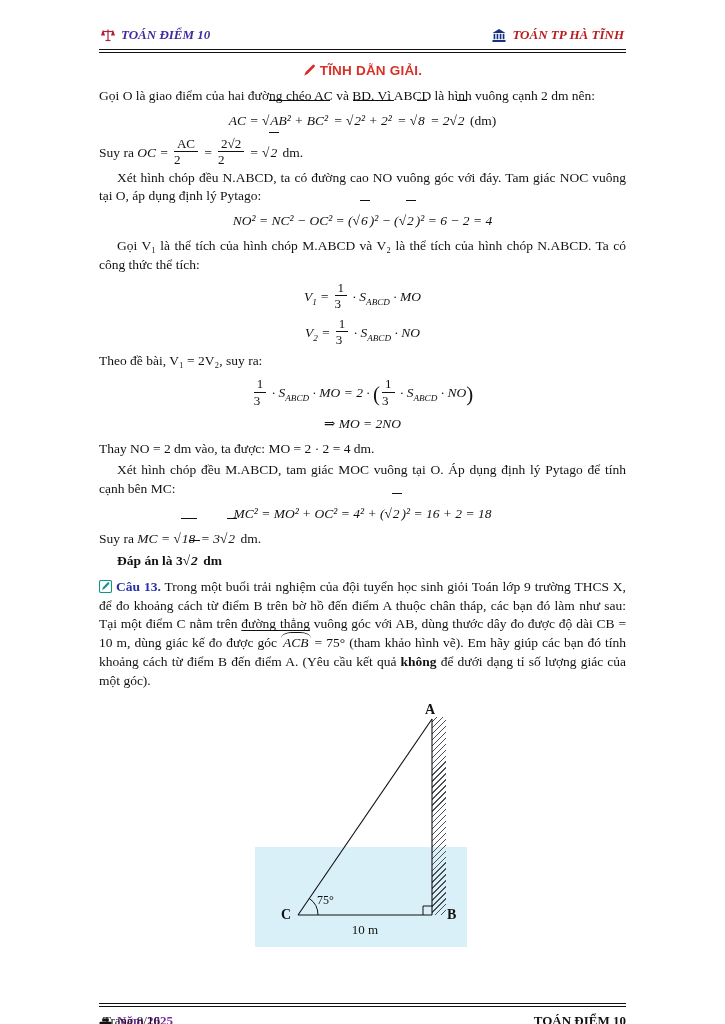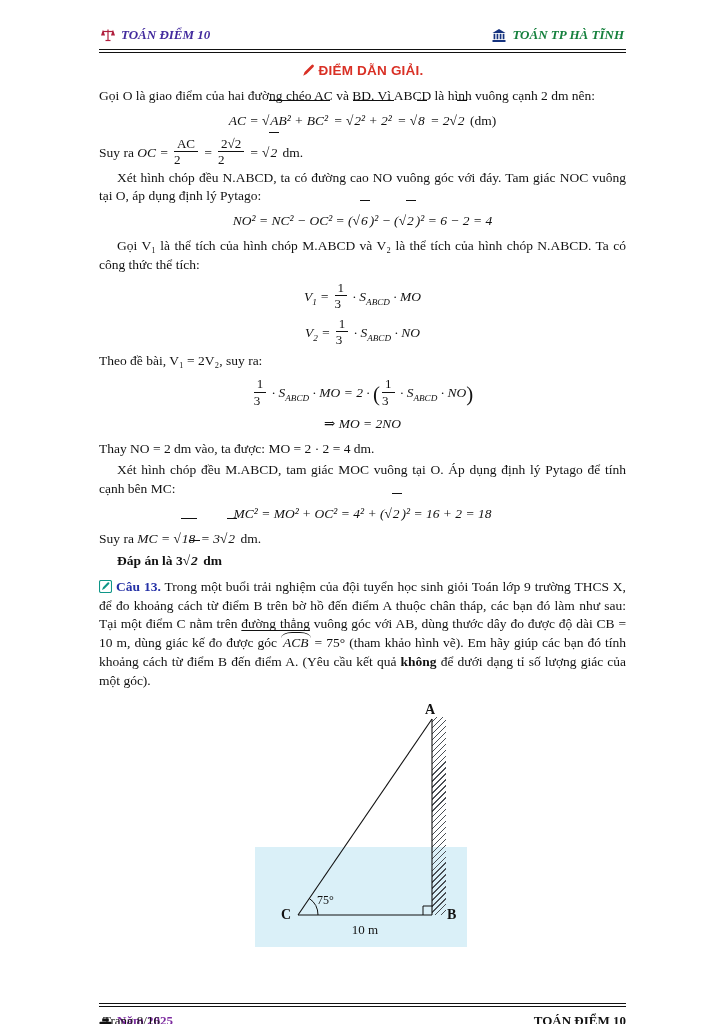--- a/index.html
+++ b/index.html
@@ -7,21 +7,21 @@
   .page {
     width: 587px; height: 1024px; margin: 16px auto; background: #fff;
     font-family: "Liberation Serif", "DejaVu Serif", serif;
     font-size: 13.5px; line-height: 1.4; color: #121212;
     position: relative; padding: 10px 30px 0; overflow: hidden;
   }
   
   .hdr { display: flex; justify-content: space-between; align-items: center; padding: 0 2px 5px; }
   .brand { font-weight: bold; font-style: italic; font-size: 13px; display: inline-flex; align-items: center; gap: 6px; }
   .brand-left { color: #432b9e; }
-  .brand-right { color: #15803d; }
+  .brand-right { color: #b91c1c; }
   .dblrule { height: 4px; border-top: 1.4px solid #111; border-bottom: 0.9px solid #111; }
   .footer { position: absolute; left: 30px; right: 30px; bottom: 10px; }
   .footer-row { display: flex; justify-content: space-between; align-items: center; margin-top: 5px; font-size: 13px; }
   .footer-left { color: #7d2ca0; font-weight: bold; display: inline-flex; align-items: flex-end; gap: 5px; }
   .footer-center { position: absolute; left: 4px; right: 0; text-align: left; pointer-events: none; }
   .footer-right { font-weight: bold; }
   
   .sol-heading { text-align: center; color: #d93025; font-weight: bold; margin: 9px 0 6px;
     font-family: "Liberation Sans", sans-serif; font-size: 13.5px; letter-spacing: 0.2px; }
   .sol-heading .ic { vertical-align: -2px; margin-right: 4px; }
@@ -90,21 +90,21 @@
         </g>
       </svg>
       <span>TOÁN TP HÀ TĨNH</span>
     </span>
   </div>
   <div class="dblrule"></div>
 
   <div class="sol-heading">
     <svg class="ic" width="13" height="13" viewBox="0 0 13 13">
       <path d="M1.2 11.8 L2.6 8 L9.6 1 a1.3 1.3 0 0 1 1.9 1.9 L4.5 9.9 Z" fill="#d93025"></path>
-    </svg><span>ĐIỂM DẪN GIẢI.</span>
+    </svg><span>TĨNH DẪN GIẢI.</span>
   </div>
 
   <p class="par">Gọi O là giao điểm của hai đường chéo AC và BD. Vì ABCD là hình vuông cạnh 2 dm nên:</p>
   <div class="eq"><span class="mi">AC = </span><span class="sqrt"><span class="radical">√</span><span class="radicand">AB² + BC²</span></span><span class="mi"> = </span><span class="sqrt"><span class="radical">√</span><span class="radicand">2² + 2²</span></span><span class="mi"> = </span><span class="sqrt"><span class="radical">√</span><span class="radicand">8</span></span><span class="mi"> = 2</span><span class="sqrt"><span class="radical">√</span><span class="radicand">2</span></span><span class="rm"> (dm)</span></div>
   <p class="par"><span class="rm">Suy ra </span><span class="mi">OC = </span><span class="frac"><span class="num">AC</span><span class="den">2</span></span><span class="mi"> = </span><span class="frac"><span class="num">2√2</span><span class="den">2</span></span><span class="mi"> = </span><span class="sqrt"><span class="radical">√</span><span class="radicand">2</span></span><span class="rm"> dm.</span></p>
   <p class="par indent">Xét hình chóp đều N.ABCD, ta có đường cao NO vuông góc với đáy. Tam giác NOC vuông tại O, áp dụng định lý Pytago:</p>
   <div class="eq"><span class="mi">NO² = NC² − OC² = (</span><span class="sqrt"><span class="radical">√</span><span class="radicand">6</span></span><span class="mi">)² − (</span><span class="sqrt"><span class="radical">√</span><span class="radicand">2</span></span><span class="mi">)² = 6 − 2 = 4</span></div>
   <p class="par indent">Gọi V₁ là thể tích của hình chóp M.ABCD và V₂ là thể tích của hình chóp N.ABCD. Ta có công thức thể tích:</p>
   <div class="eq"><span class="mi">V</span><sub class="mi">1</sub><span class="mi"> = </span><span class="frac"><span class="num">1</span><span class="den">3</span></span><span class="mi"> · S</span><sub class="mi">ABCD</sub><span class="mi"> · MO</span></div>
   <div class="eq"><span class="mi">V</span><sub class="mi">2</sub><span class="mi"> = </span><span class="frac"><span class="num">1</span><span class="den">3</span></span><span class="mi"> · S</span><sub class="mi">ABCD</sub><span class="mi"> · NO</span></div>

